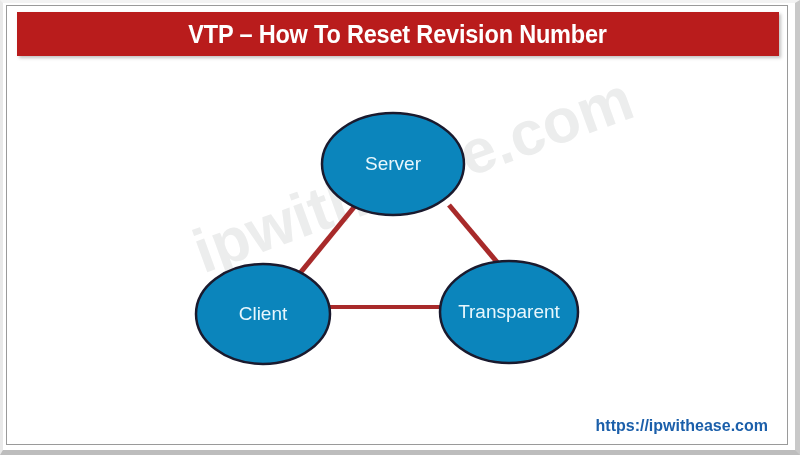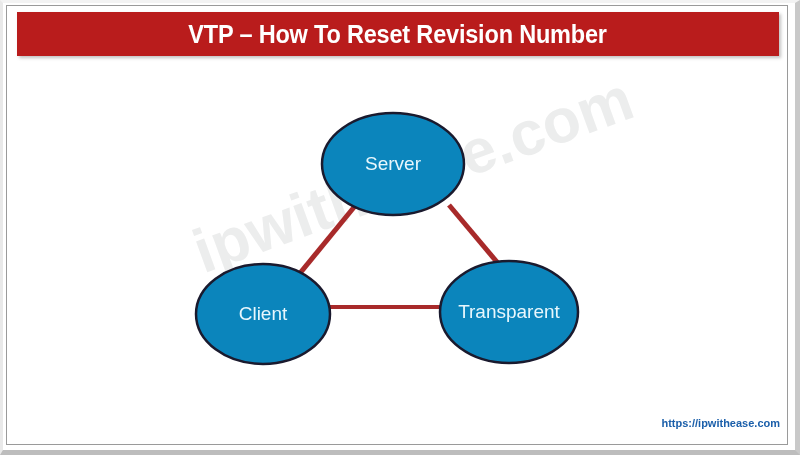--- a/index.html
+++ b/index.html
@@ -106,26 +106,26 @@
     text-align: center;
     pointer-events: none;
   }
   #label-server   { left: 323px; top: 153px; width: 140px; }
   #label-client   { left: 193px; top: 303px; width: 140px; }
   #label-transparent { left: 437px; top: 301px; width: 144px; }
 
   
   .footer-url {
     position: absolute;
-    right: 20px;
+    right: 32px;
     top: 417px;
     z-index: 6;
     color: #1b5faa;
     font-family: "Liberation Sans", sans-serif;
-    font-size: 11px;
+    font-size: 16px;
     font-weight: bold;
     white-space: nowrap;
   }
 </style>
 </head>
 <body>
 
 <div id="screenshot">
 
   <div class="frame-outer"></div>

